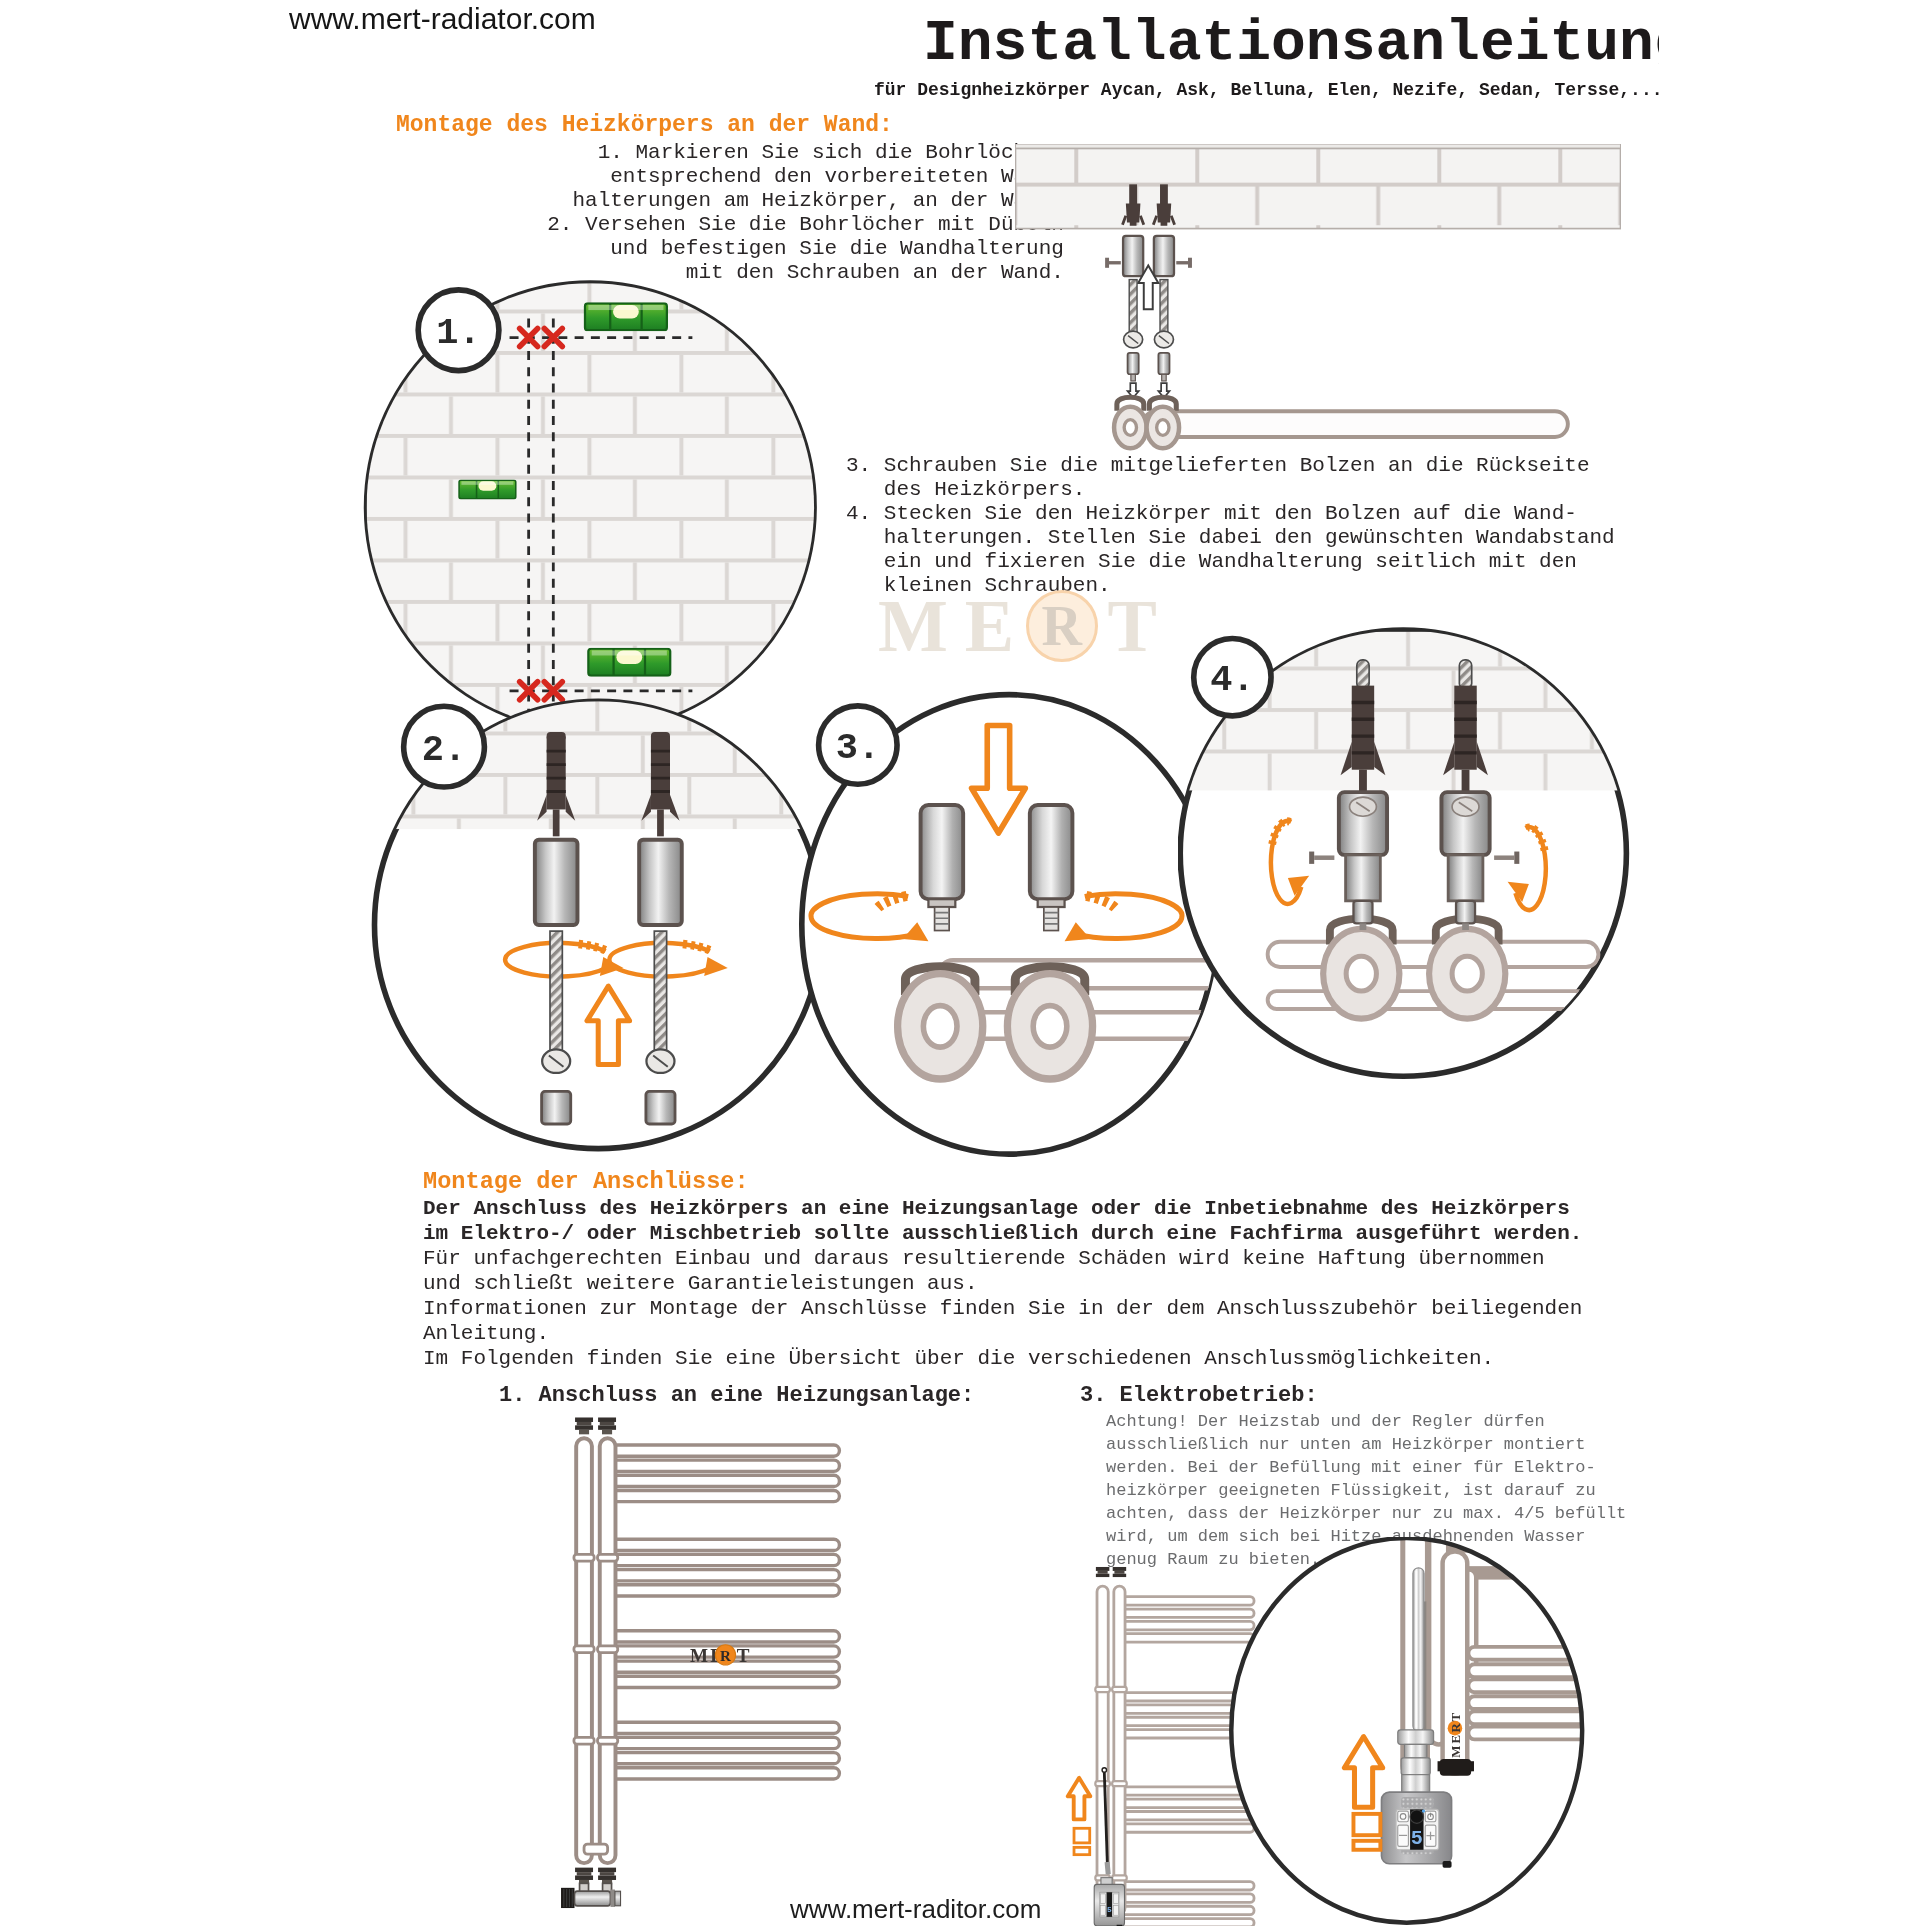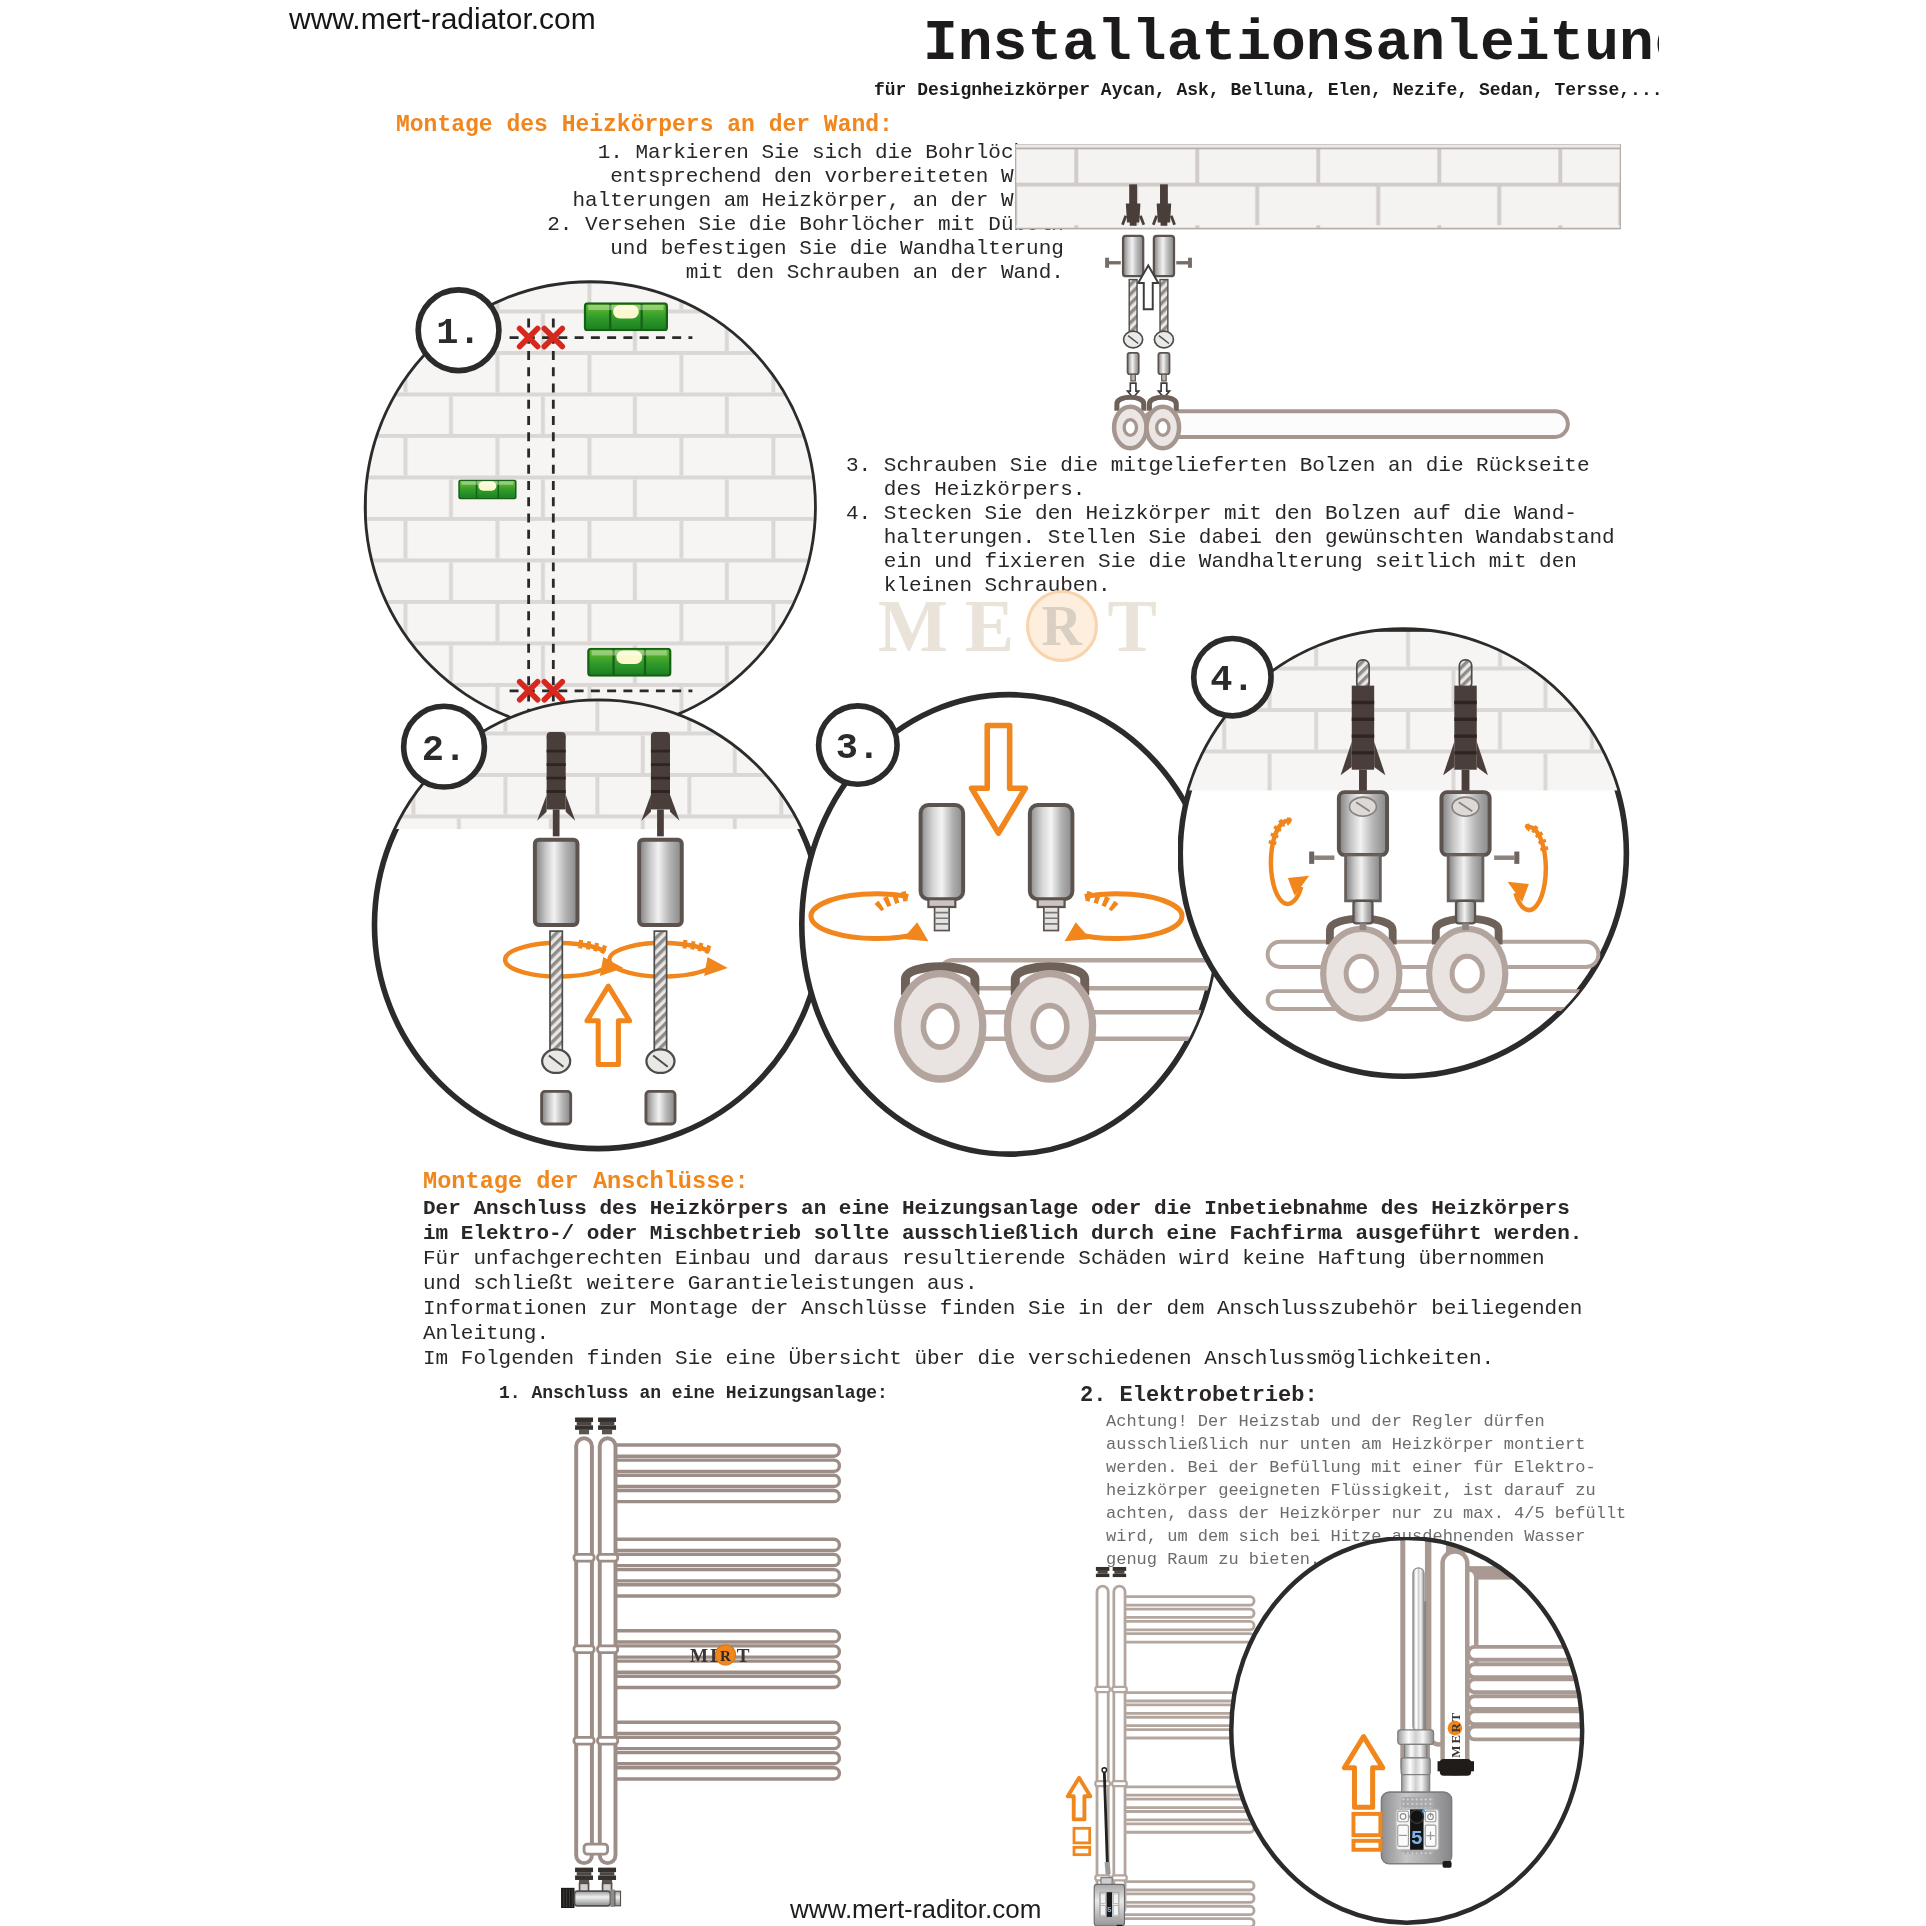--- a/index.html
+++ b/index.html
@@ -11,21 +11,21 @@
   pre{margin:0;white-space:pre;}
   #hdr-url{left:289px;top:2.2px;font-size:30px;color:#161616;}
   #page-title{left:876px;top:11.2px;font-size:58px;font-weight:700;color:#1d1a1b;white-space:nowrap;margin-left:47px;}
   #subtitle{left:874px;top:80px;font-size:18px;font-weight:700;color:#1d1a1b;white-space:nowrap;}
   #wall-heading{left:396px;top:112px;font-size:23px;font-weight:700;color:#f0861c;white-space:nowrap;}
   #steps12{left:396px;top:141px;font-size:21px;line-height:24px;text-align:right;}
   #steps34{left:846px;top:454px;font-size:21px;line-height:24px;}
   #conn-heading{left:423px;top:1168px;font-size:23.6px;font-weight:700;color:#f0861c;white-space:nowrap;}
   #conn-bold{left:423px;top:1196px;font-size:21px;line-height:25px;font-weight:700;}
   #conn-reg{left:423px;top:1246px;font-size:21px;line-height:25px;}
-  #opt1-heading{left:499px;top:1383px;font-size:18px;font-weight:700;white-space:nowrap;}
+  #opt1-heading{left:499px;top:1383px;font-size:22px;font-weight:700;white-space:nowrap;}
   #opt2-heading{left:1080px;top:1383px;font-size:22px;font-weight:700;white-space:nowrap;}
   #warning{left:1106px;top:1410px;font-size:17px;line-height:23px;color:#6b6c6e;}
   #footer-url{left:790px;top:1894px;font-size:26px;color:#1d1d1d;}
   
   #watermark{left:878px;top:590px;display:flex;align-items:center;}
   #watermark .wl{font-family:"Liberation Serif","DejaVu Serif",serif;font-weight:700;font-size:74px;
                  color:#e9e3da;letter-spacing:17px;line-height:67px;}
   #watermark .wcirc{width:66px;height:66px;border-radius:50%;background:#fdeedd;border:3.4px solid #f8d3ab;
                  display:flex;align-items:center;justify-content:center;margin:0 10px 0 -5.6px;}
   #watermark .wr{font-family:"Liberation Serif","DejaVu Serif",serif;font-weight:700;font-size:56px;color:#d9cfc3;}
@@ -369,21 +369,21 @@
 
   <div class="abs mono" id="conn-heading">Montage der Anschlüsse:</div>
   <pre class="abs mono" id="conn-bold">Der Anschluss des Heizkörpers an eine Heizungsanlage oder die Inbetiebnahme des Heizkörpers
 im Elektro-/ oder Mischbetrieb sollte ausschließlich durch eine Fachfirma ausgeführt werden.</pre>
   <pre class="abs mono" id="conn-reg">Für unfachgerechten Einbau und daraus resultierende Schäden wird keine Haftung übernommen
 und schließt weitere Garantieleistungen aus.
 Informationen zur Montage der Anschlüsse finden Sie in der dem Anschlusszubehör beiliegenden
 Anleitung.
 Im Folgenden finden Sie eine Übersicht über die verschiedenen Anschlussmöglichkeiten.</pre>
   <div class="abs mono" id="opt1-heading">1. Anschluss an eine Heizungsanlage:</div>
-  <div class="abs mono" id="opt2-heading">2. Elektrobetrieb:</div>
+  <div class="abs mono" id="opt2-heading">3. Elektrobetrieb:</div>
   <pre class="abs mono" id="warning">Achtung! Der Heizstab und der Regler dürfen
 ausschließlich nur unten am Heizkörper montiert
 werden. Bei der Befüllung mit einer für Elektro-
 heizkörper geeigneten Flüssigkeit, ist darauf zu
 achten, dass der Heizkörper nur zu max. 4/5 befüllt
 wird, um dem sich bei Hitze ausdehnenden Wasser
 genug Raum zu bieten.</pre>
 
   <svg class="abs" style="left:552px;top:1413px" width="306" height="513" viewBox="0 0 545 914">
     <defs>

